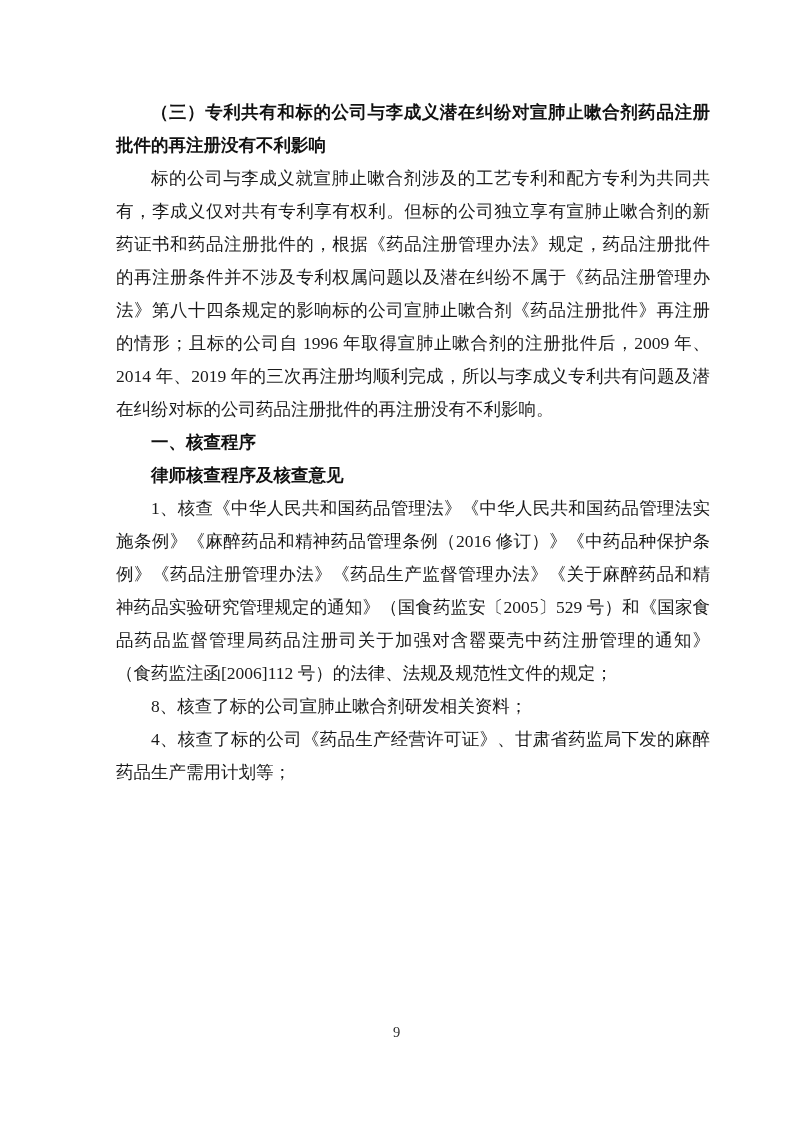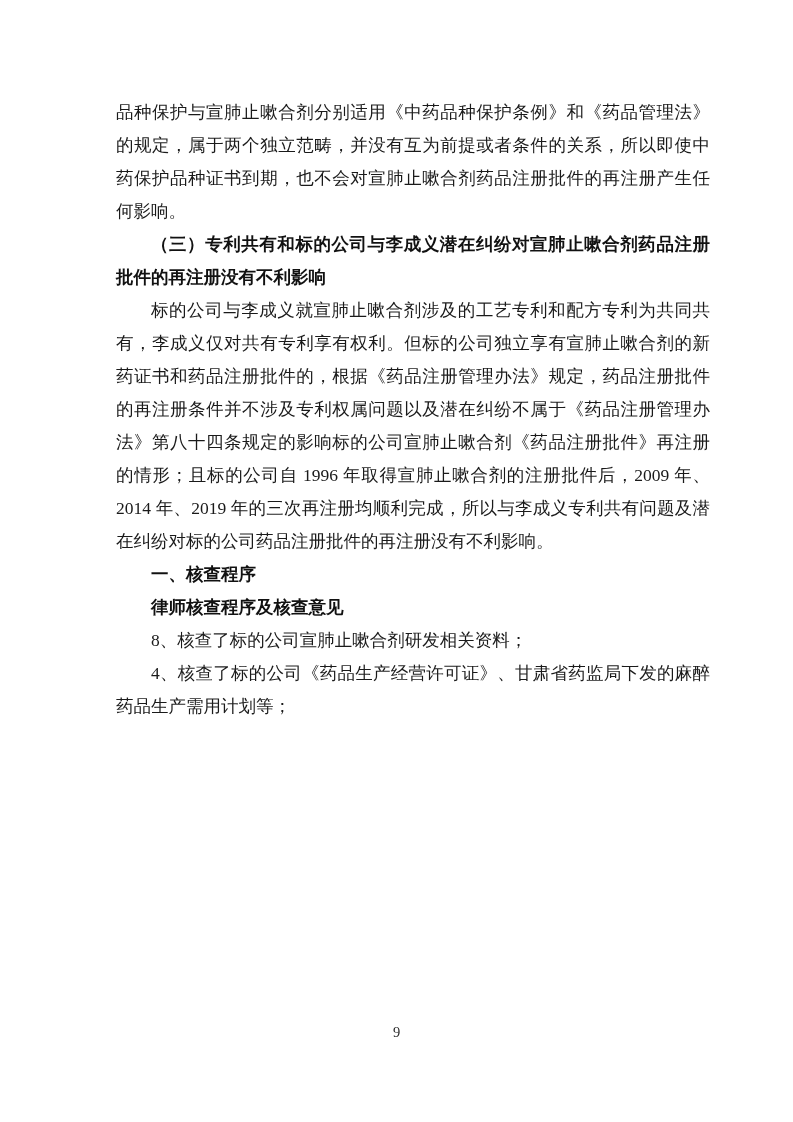--- a/index.html
+++ b/index.html
@@ -61,30 +61,30 @@
     font-family: "Liberation Serif", "DejaVu Serif", serif;
   }
 </style>
 </head>
 <body>
 
 <div class="page">
 
   <div class="content">
 
-    <p class="p-continuation">品种保护与宣肺止嗽合剂分别适用《中药品种保护条例》和《药品管理法》的规定，属于两个独立范畴，并没有互为前提或者条件的关系，所以即使中药保护品种证书到期，也不会对宣肺止嗽合剂药品注册批件的再注册产生任何影响。</p>
 
     <h3 class="heading indent h-patent">（三）专利共有和标的公司与李成义潜在纠纷对宣肺止嗽合剂药品注册批件的再注册没有不利影响</h3>
 
     <p class="indent p-patent">标的公司与李成义就宣肺止嗽合剂涉及的工艺专利和配方专利为共同共有，李成义仅对共有专利享有权利。但标的公司独立享有宣肺止嗽合剂的新药证书和药品注册批件的，根据《药品注册管理办法》规定，药品注册批件的再注册条件并不涉及专利权属问题以及潜在纠纷不属于《药品注册管理办法》第八十四条规定的影响标的公司宣肺止嗽合剂《药品注册批件》再注册的情形；且标的公司自 1996 年取得宣肺止嗽合剂的注册批件后，2009 年、2014 年、2019 年的三次再注册均顺利完成，所以与李成义专利共有问题及潜在纠纷对标的公司药品注册批件的再注册没有不利影响。</p>
 
     <h3 class="heading indent h-procedure">一、核查程序</h3>
 
     <h3 class="heading indent h-lawyer">律师核查程序及核查意见</h3>
 
+    <p class="indent item-1">1、核查《中华人民共和国药品管理法》《中华人民共和国药品管理法实施条例》《麻醉药品和精神药品管理条例（2016 修订）》《中药品种保护条例》《药品注册管理办法》《药品生产监督管理办法》《关于麻醉药品和精神药品实验研究管理规定的通知》（国食药监安〔2005〕529 号）和《国家食品药品监督管理局药品注册司关于加强对含罂粟壳中药注册管理的通知》（食药监注函[2006]112 号）的法律、法规及规范性文件的规定；</p>
 
 
     <p class="indent item-3">8、核查了标的公司宣肺止嗽合剂研发相关资料；</p>
 
     <p class="indent item-4">4、核查了标的公司《药品生产经营许可证》、甘肃省药监局下发的麻醉药品生产需用计划等；</p>
 
   </div>
 
   <div class="footer">
     <span class="pagenum">9</span>

